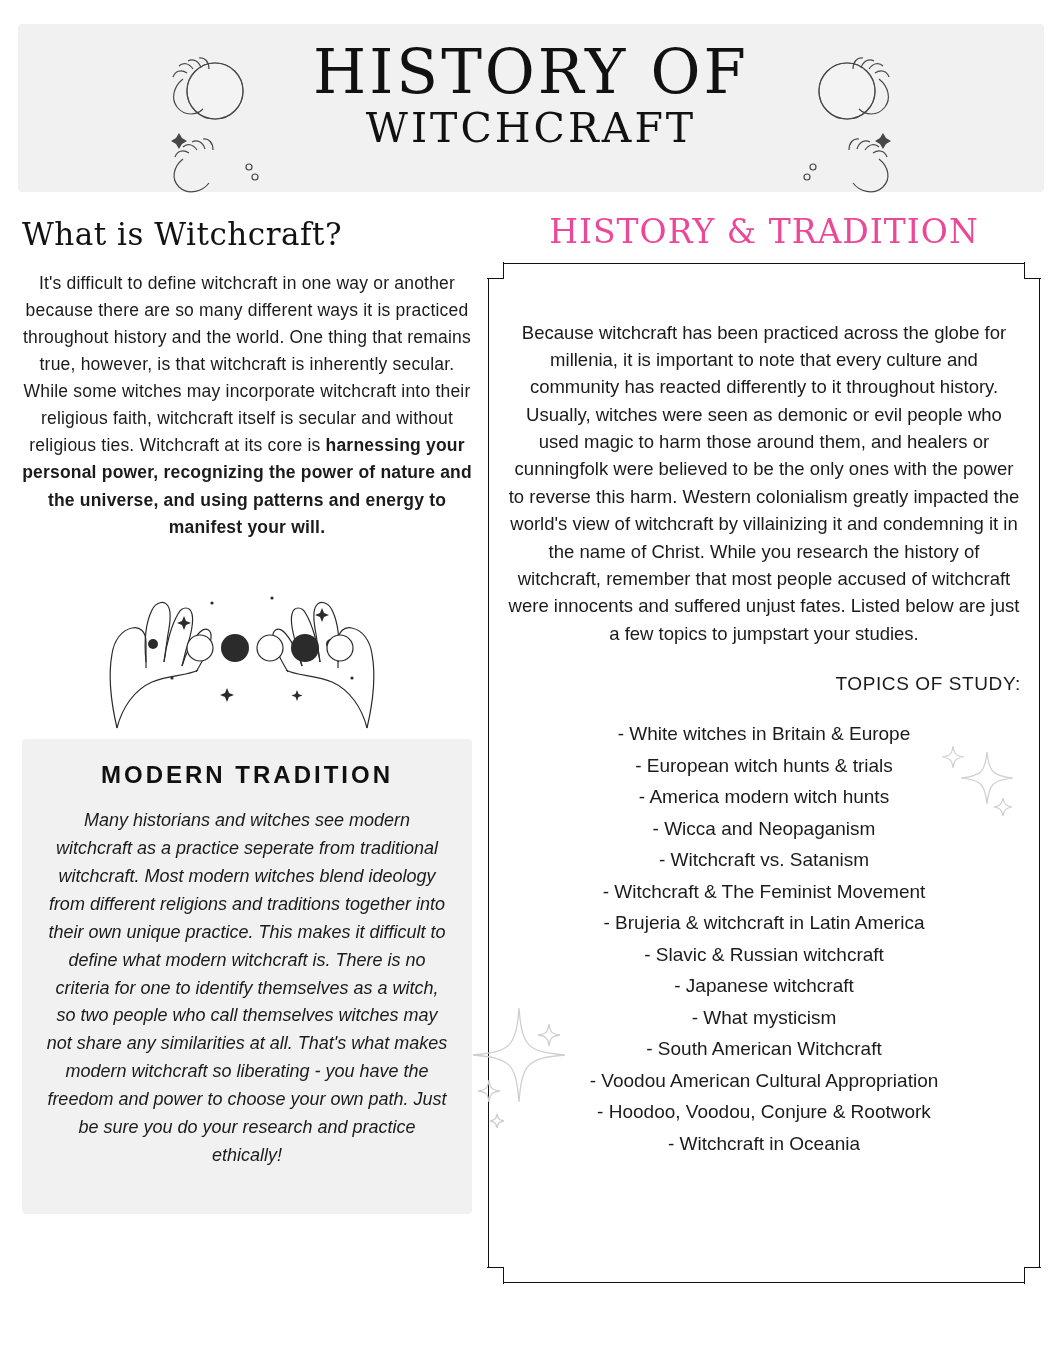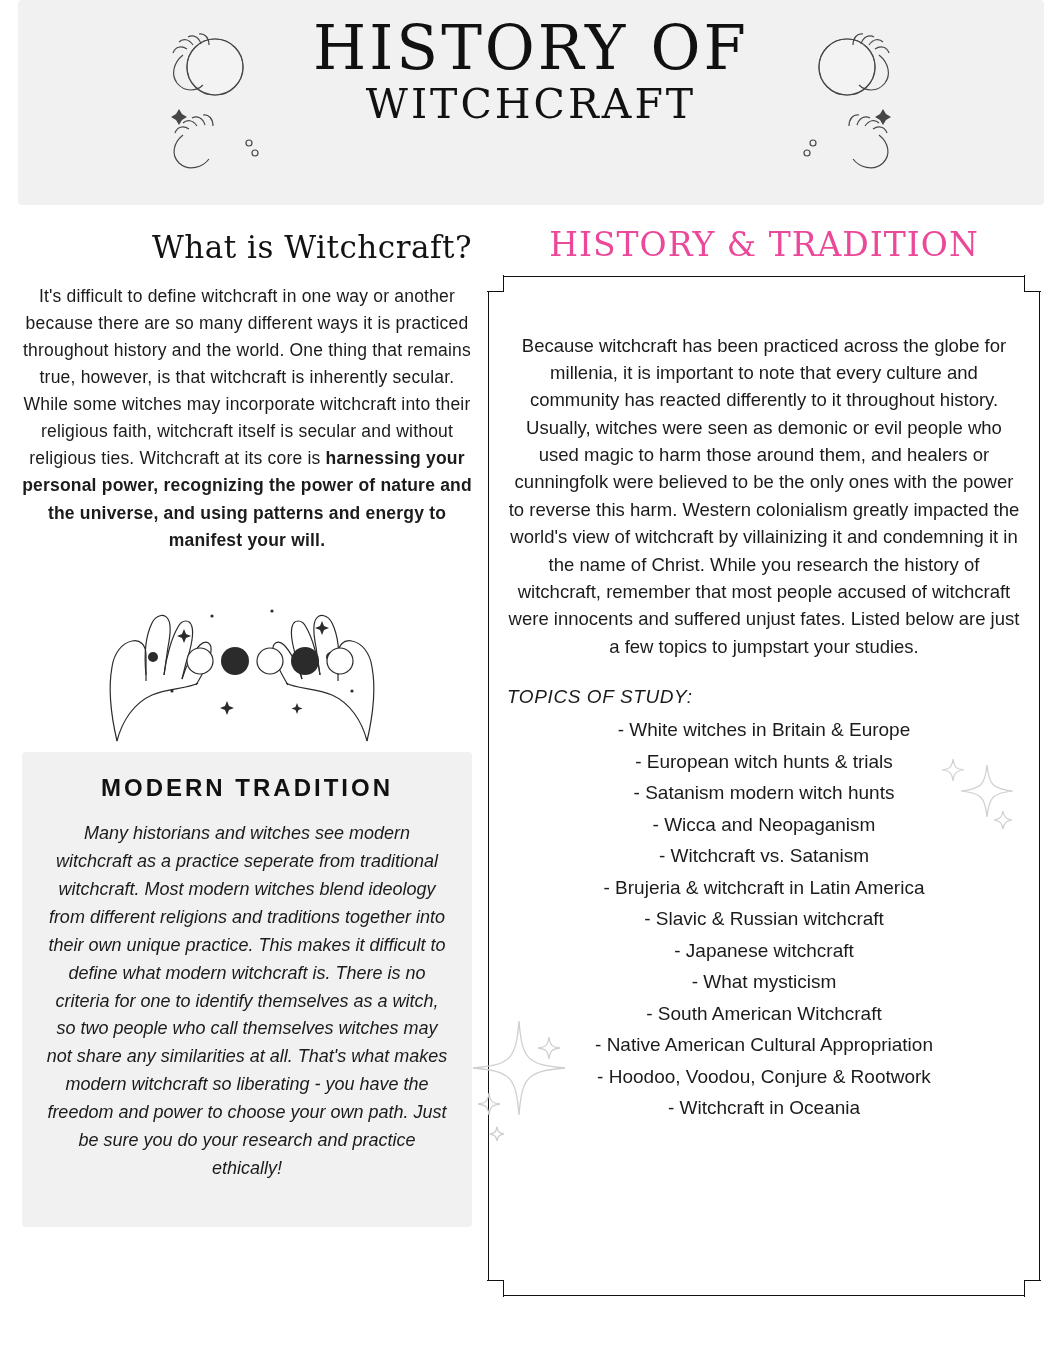--- a/index.html
+++ b/index.html
@@ -12,22 +12,22 @@
     height: 1367px;
     font-family: "Liberation Sans", sans-serif;
     color: #1a1a1a;
     position: relative;
     overflow: hidden;
   }
 
   
   .header {
     position: relative;
-    height: 205px;
-    margin: 0 18px 0 18px;
+    height: 168px;
+    margin: 24px 18px 0 18px;
     background: #f2f1f1;
     border-radius: 4px;
   }
   .header-title {
     position: absolute;
     left: 0;
     right: 0;
     top: 18px;
     text-align: center;
     font-family: "DejaVu Serif", serif;
@@ -66,21 +66,21 @@
     box-sizing: border-box;
   }
   .col-right {
     width: 552px;
     box-sizing: border-box;
   }
 
   .section-title-serif {
     font-family: "DejaVu Serif", serif;
     font-size: 31px;
-    text-align: right;
+    text-align: left;
     letter-spacing: 0.5px;
     margin: 6px 0 10px 0;
     color: #121212;
     font-weight: 400;
   }
   .section-title-right {
     font-family: "DejaVu Serif", serif;
     font-size: 33px;
     text-align: center;
     letter-spacing: 1px;
@@ -152,25 +152,24 @@
   .frame .c-bl { left: -2px; bottom: -2px; border-right: 1.6px solid #111; border-top: 1.6px solid #111; }
   .frame .c-br { right: -2px; bottom: -2px; border-left: 1.6px solid #111; border-top: 1.6px solid #111; }
 
   .frame-body {
     font-size: 18.5px;
     line-height: 1.48;
     text-align: center;
     color: #1b1b1b;
   }
   .topics-heading {
-    text-align: left;
+    text-align: right;
     font-size: 19px;
-    margin: 26px 0 6px 0;
+    margin: 26px 0 23px 0;
     letter-spacing: 0.6px;
-    font-style: italic;
   }
   .topics-list {
     list-style: none;
     margin: 0;
     padding: 0;
     text-align: center;
   }
   .topics-list li {
     font-size: 19px;
     line-height: 1.66;
@@ -299,29 +298,30 @@
       <span class="corner c-bl"></span>
       <span class="corner c-br"></span>
 
       <p class="frame-body">Because witchcraft has been practiced across the globe for millenia, it is important to note that every culture and community has reacted differently to it throughout history. Usually, witches were seen as demonic or evil people who used magic to harm those around them, and healers or cunningfolk were believed to be the only ones with the power to reverse this harm. Western colonialism greatly impacted the world's view of witchcraft by villainizing it and condemning it in the name of Christ. While you research the history of witchcraft, remember that most people accused of witchcraft were innocents and suffered unjust fates. Listed below are just a few topics to jumpstart your studies.</p>
 
       <div class="topics-heading">TOPICS OF STUDY:</div>
 
       <ul class="topics-list">
         <li>- White witches in Britain &amp; Europe</li>
         <li>- European witch hunts &amp; trials</li>
-        <li>- Satanism modern witch hunts</li>
+        <li>- America modern witch hunts</li>
         <li>- Wicca and Neopaganism</li>
         <li>- Witchcraft vs. Satanism</li>
+        <li>- Witchcraft &amp; The Feminist Movement</li>
         <li>- Brujeria &amp; witchcraft in Latin America</li>
         <li>- Slavic &amp; Russian witchcraft</li>
         <li>- Japanese witchcraft</li>
         <li>- What mysticism</li>
         <li>- South American Witchcraft</li>
-        <li>- Native American Cultural Appropriation</li>
+        <li>- Voodou American Cultural Appropriation</li>
         <li>- Hoodoo, Voodou, Conjure &amp; Rootwork</li>
         <li>- Witchcraft in Oceania</li>
       </ul>
 
       <span class="sparkle s-top-right">
         <svg width="90" height="90" viewBox="0 0 90 90" fill="none" stroke="#cfcfcf" stroke-width="1.2">
           <path d="M60 18 C62 38, 66 42, 86 44 C66 46, 62 50, 60 70 C58 50, 54 46, 34 44 C54 42, 58 38, 60 18z"></path>
           <path d="M26 12 C27 20, 29 22, 37 23 C29 24, 27 26, 26 34 C25 26, 23 24, 15 23 C23 22, 25 20, 26 12z"></path>
           <path d="M76 64 C77 70, 79 72, 85 73 C79 74, 77 76, 76 82 C75 76, 73 74, 67 73 C73 72, 75 70, 76 64z"></path>
         </svg>

